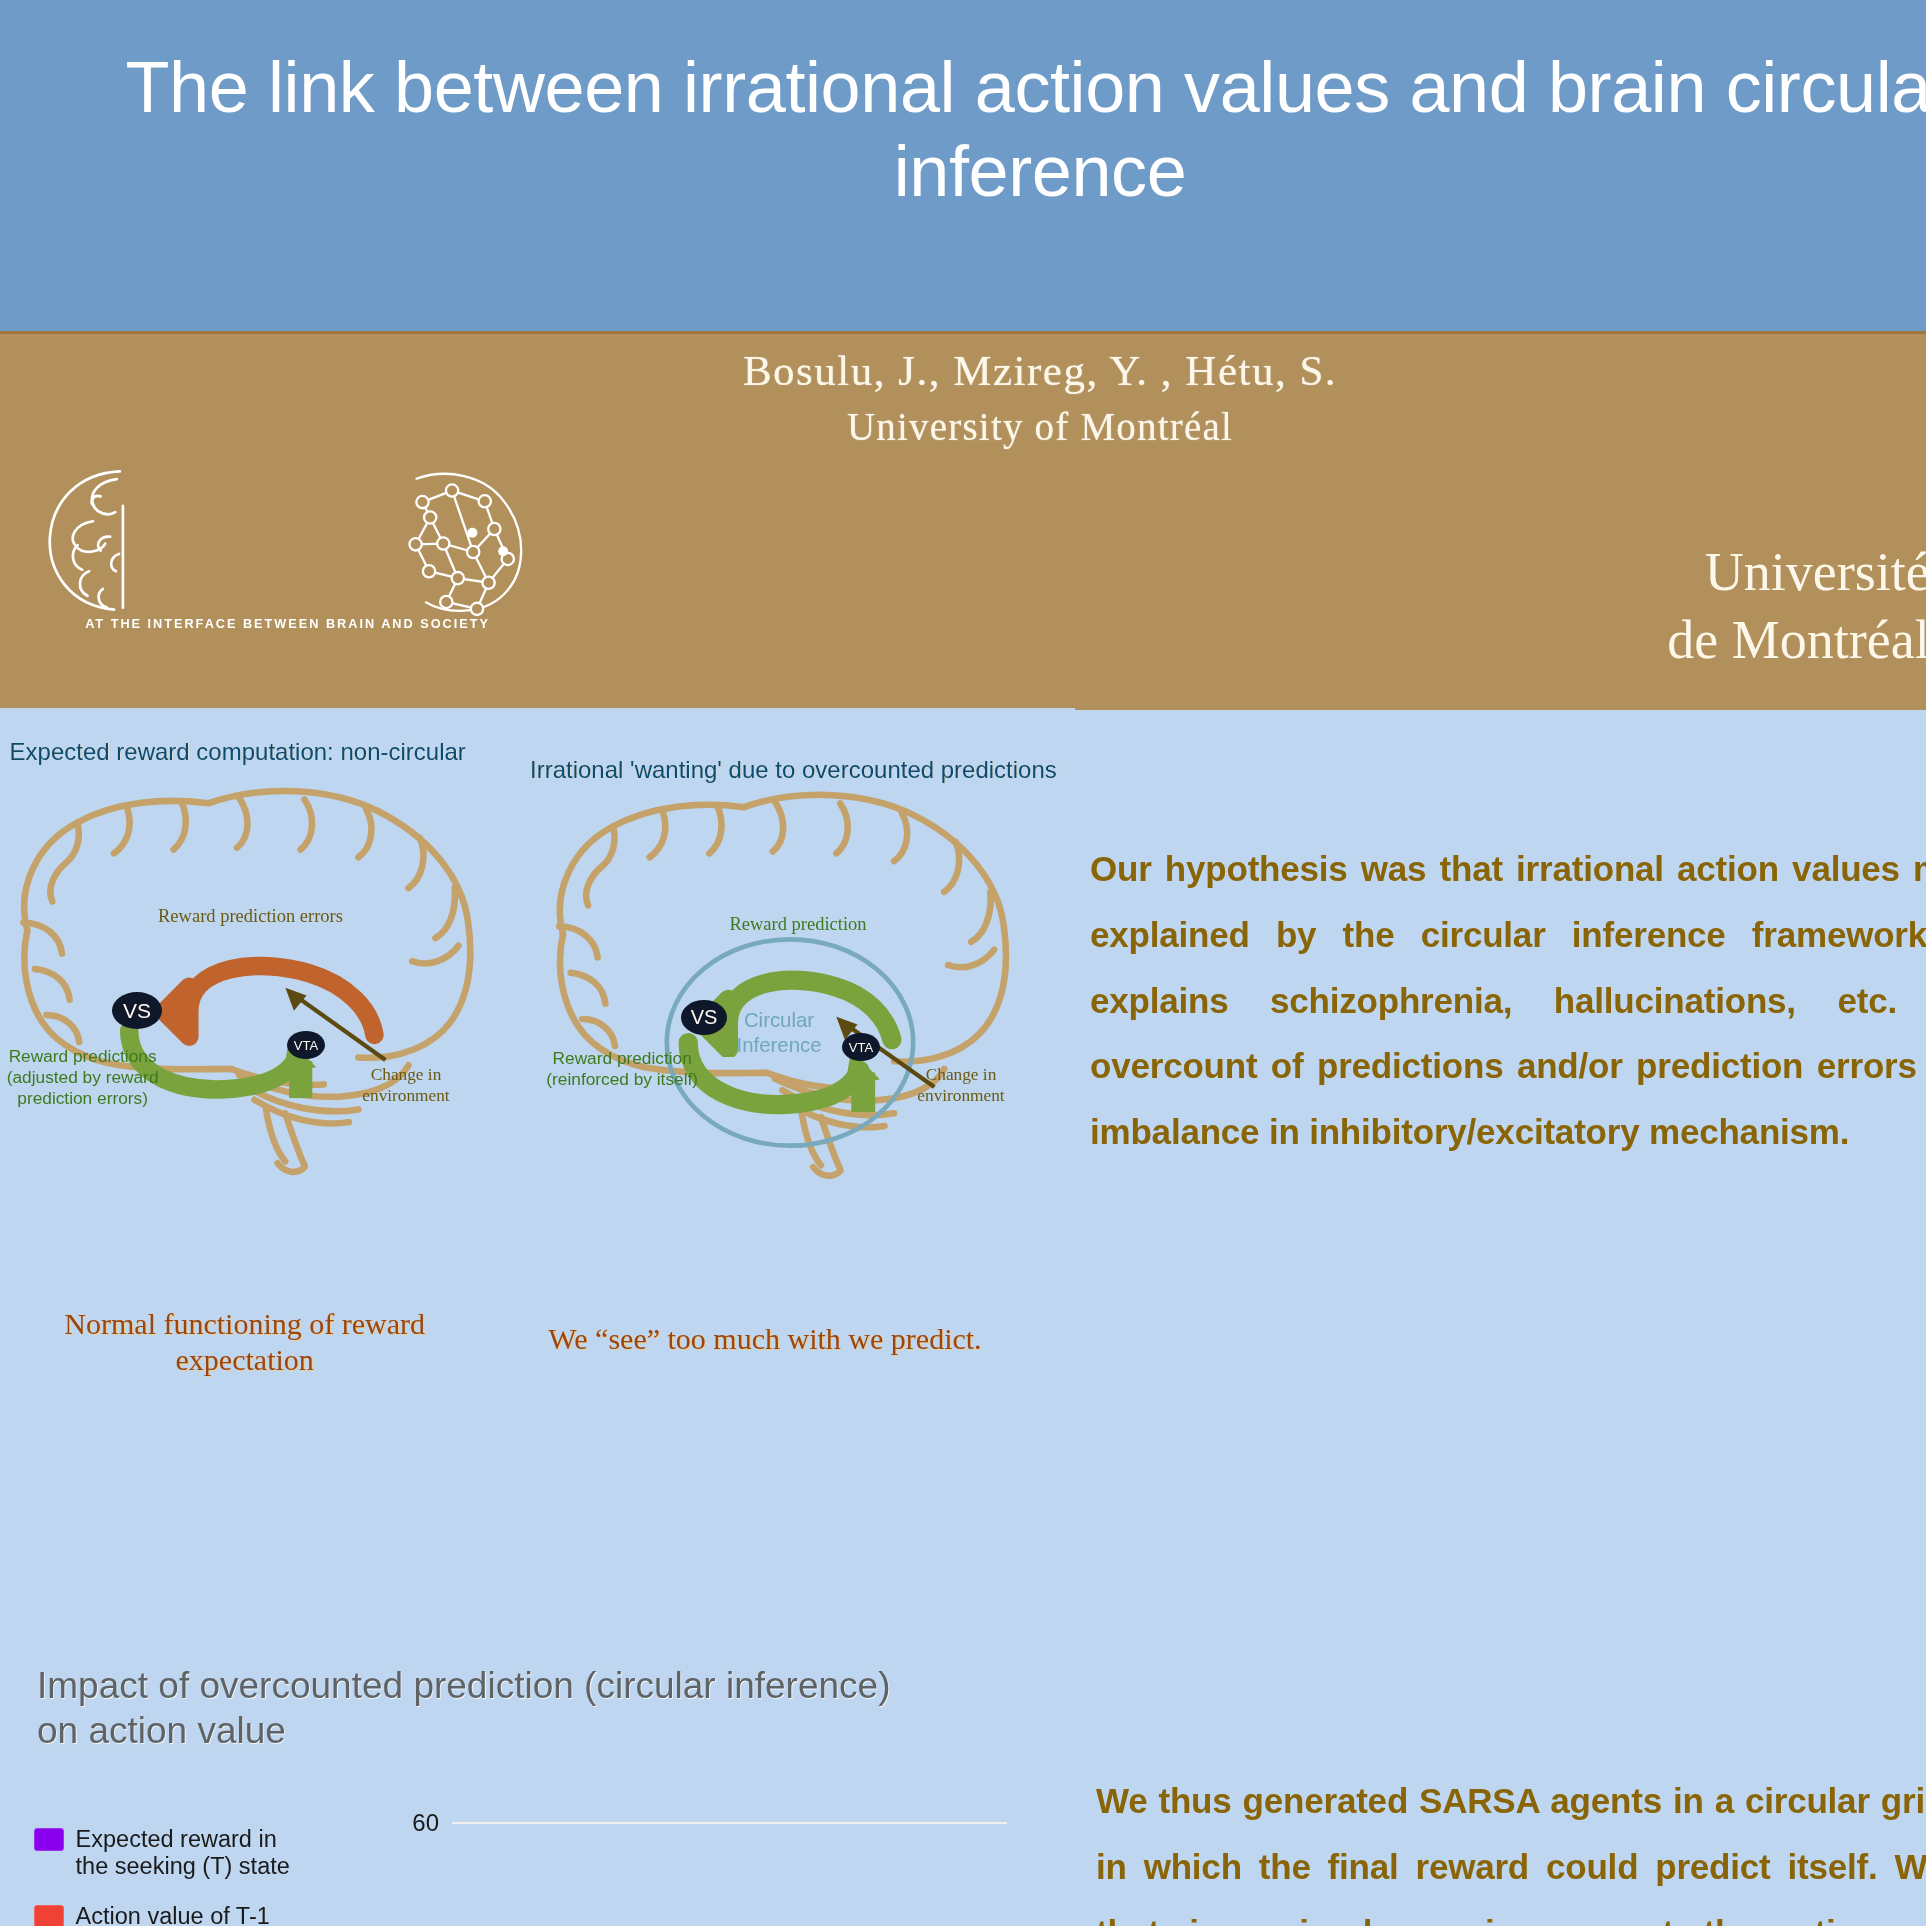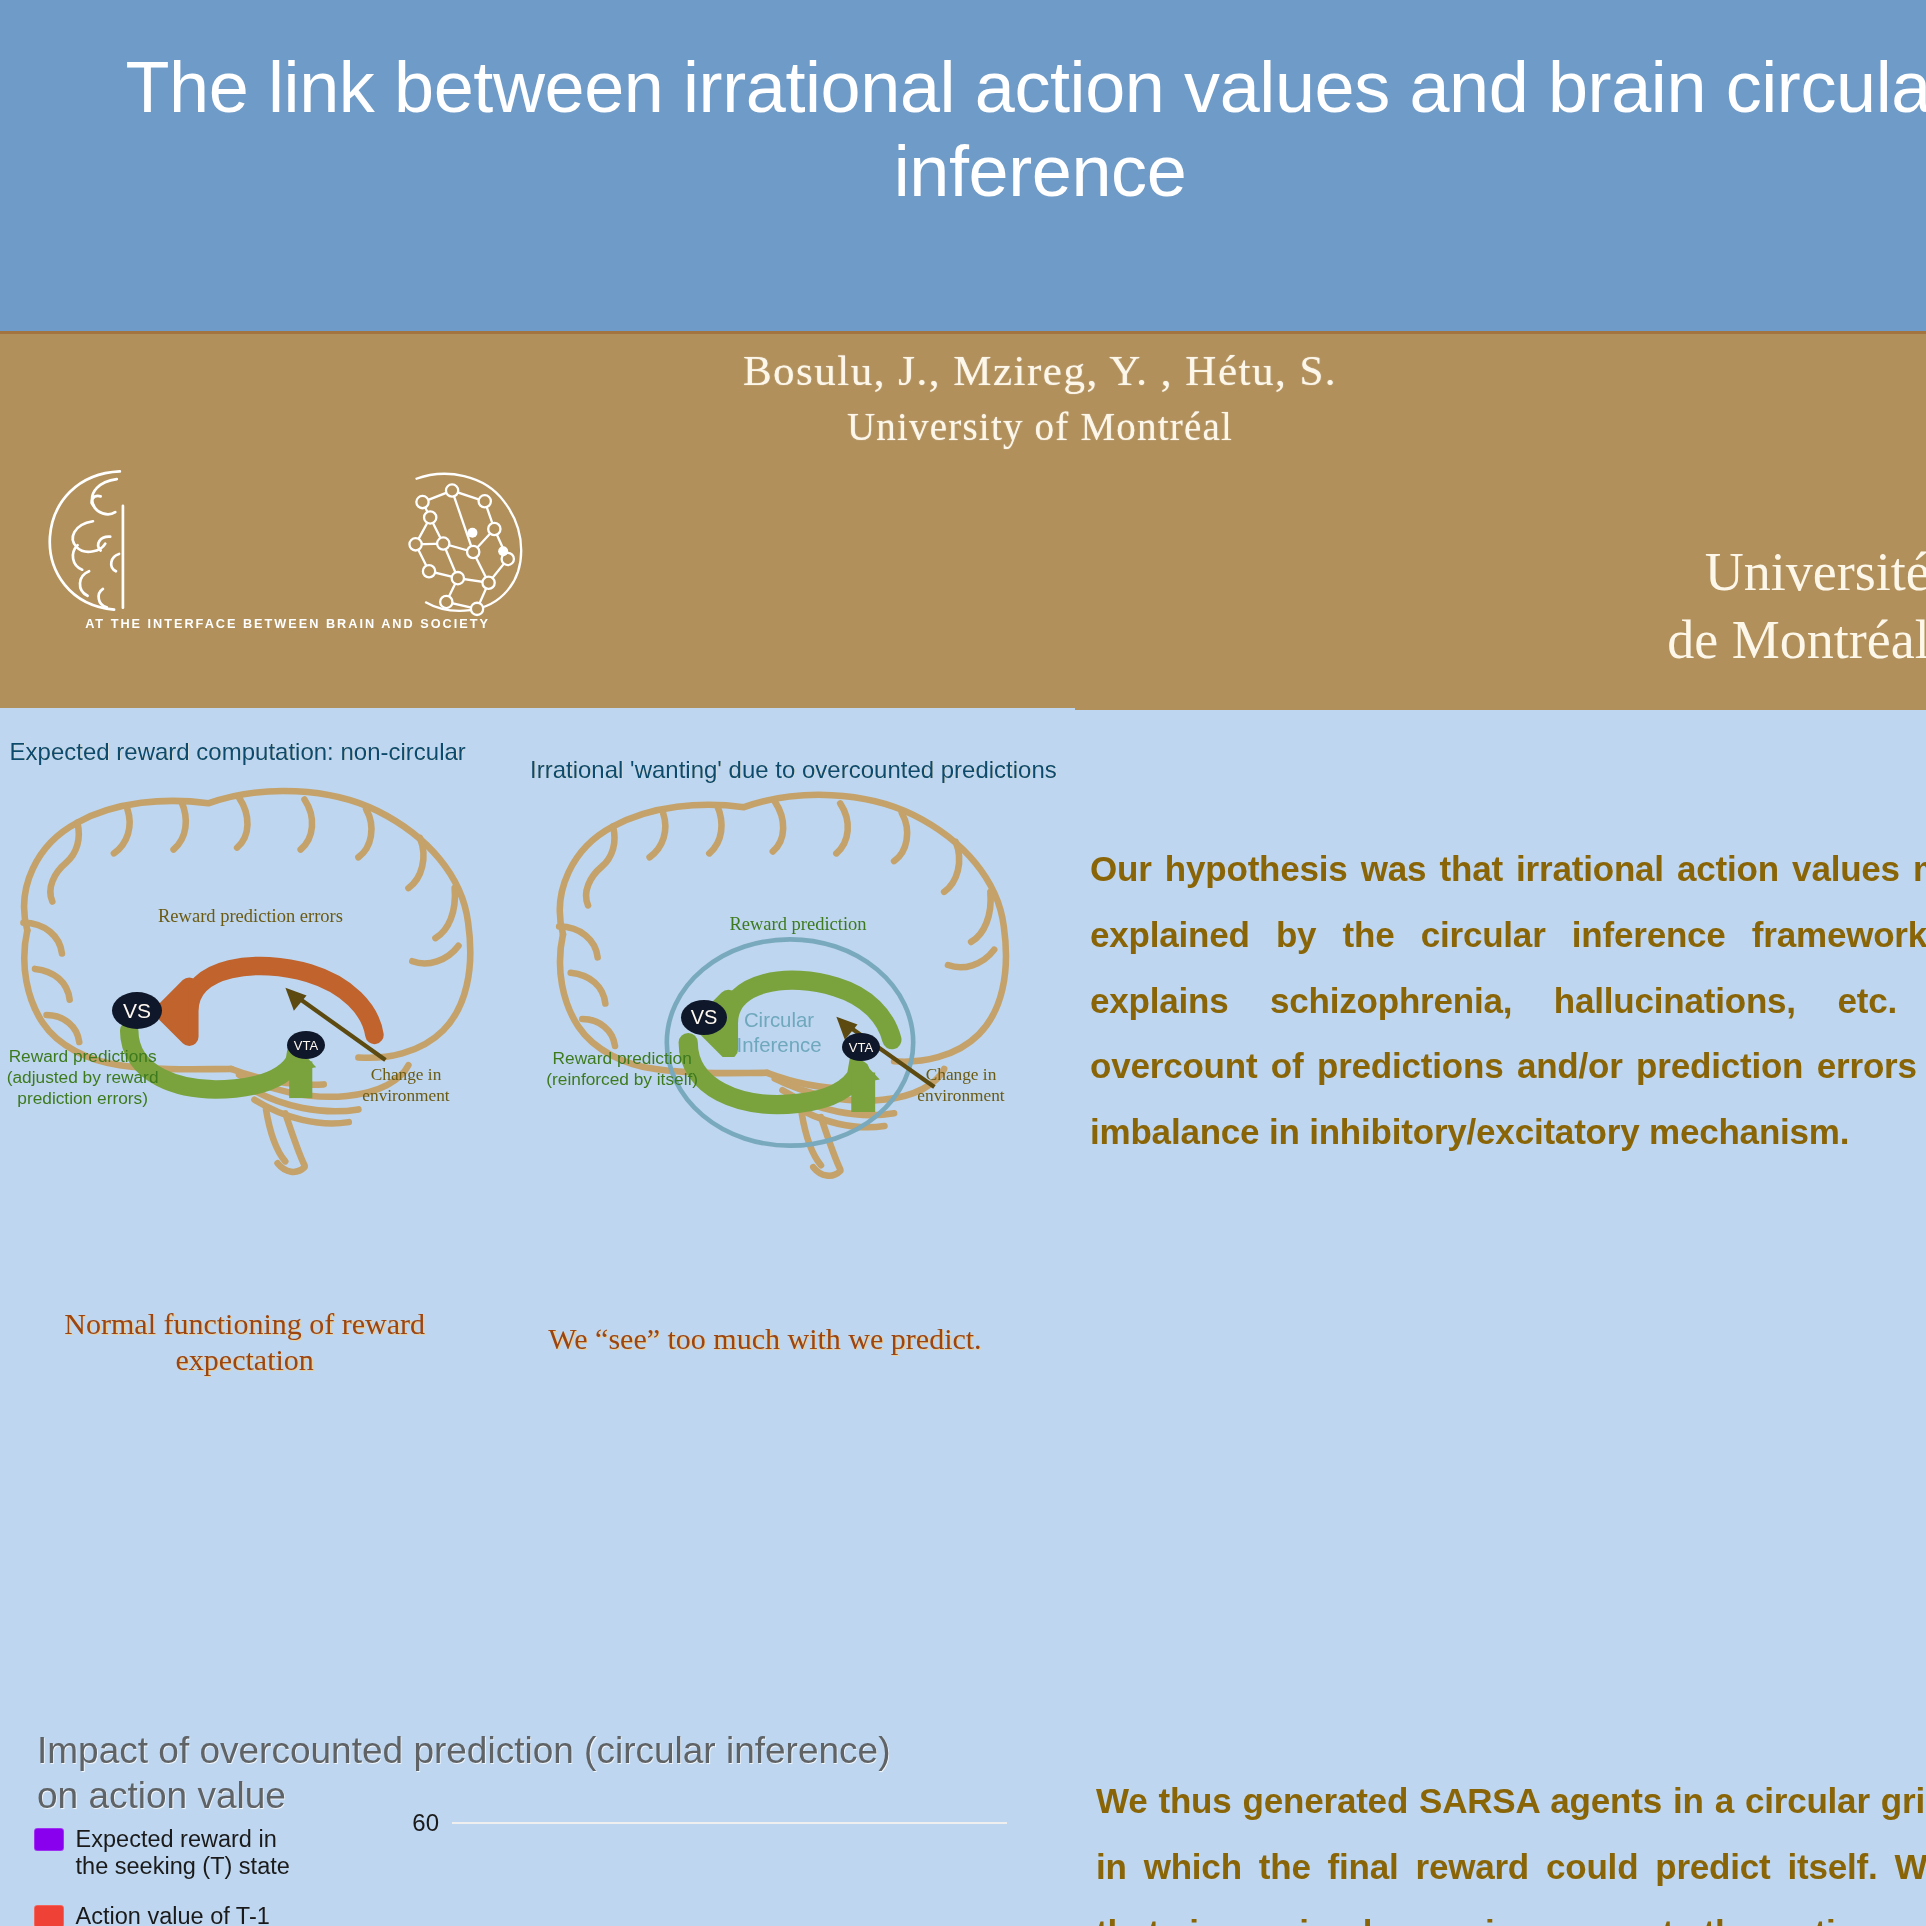--- a/index.html
+++ b/index.html
@@ -130,21 +130,21 @@
     font-size:35px;
     line-height:1.88;
     text-align:justify;
     letter-spacing:-0.2px;
   }
   #hypothesis-text{ left:1090px; top:836px; width:971px; }
   #results-text{ left:1096px; top:1768px; width:963px; }
 
   
   #chart-title{
-    position:absolute; left:37px; top:1728px; width:886px;
+    position:absolute; left:37px; top:1663px; width:886px;
     color:#5f6366;
     font-family:"Liberation Sans", sans-serif;
     font-size:37px; line-height:1.22;
     text-shadow:0.8px 0.8px 0.8px rgba(255,255,255,.85);
   }
   #chart-legend{ position:absolute; left:34px; top:1826px; width:308px; }
   .legend-row{ position:absolute; display:flex; align-items:flex-start; }
   .legend-swatch{
     width:30px; height:22.3px; border-radius:3.5px; flex:0 0 auto;
     margin-right:11.6px; margin-top:2.3px;

